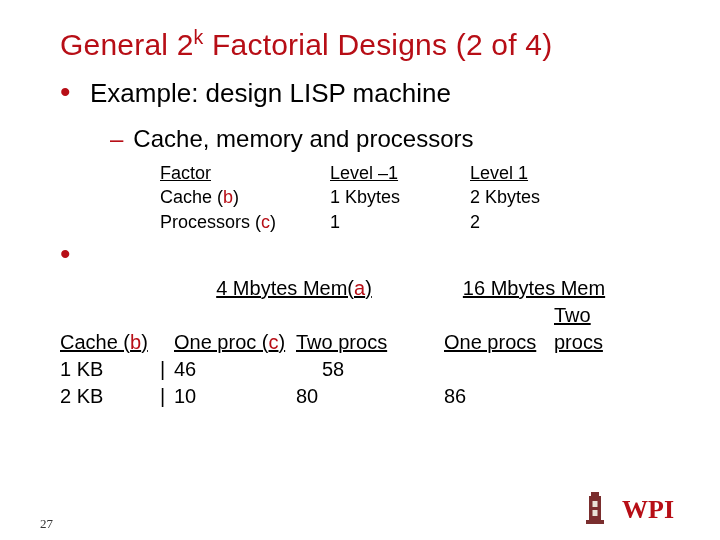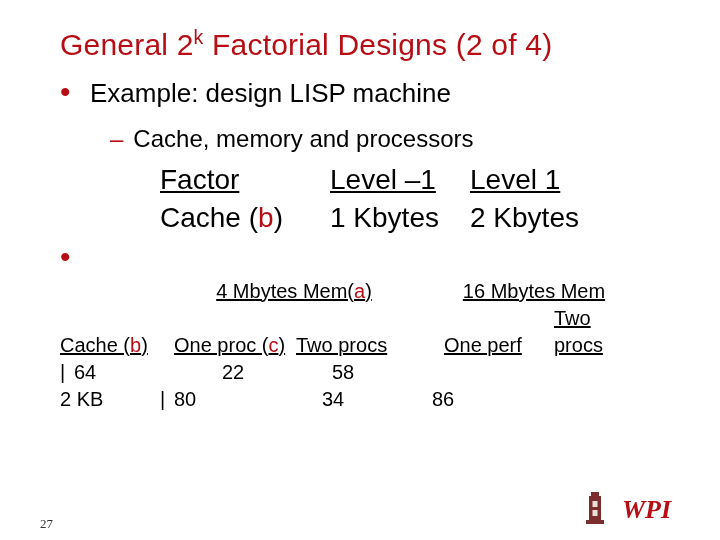--- a/index.html
+++ b/index.html
@@ -20,21 +20,21 @@
   }
   .title sup { font-size: 0.65em; vertical-align: super; }
   .bullet-row { display: flex; align-items: flex-start; font-size: 26px; margin-top: 6px; }
   .dot { color: #b70e16; font-size: 30px; line-height: 0.9; width: 30px; flex-shrink: 0; }
   .bullet-text { font-size: 26px; }
   .sub-row { margin-left: 50px; font-size: 24px; margin-top: 16px; }
   .dash { color: #b70e16; margin-right: 10px; }
   .tbl1 {
     margin-left: 100px;
     margin-top: 8px;
-    font-size: 28px;
+    font-size: 18px;
     line-height: 1.35;
   }
   .tbl1-row { display: flex; }
   .c1 { width: 170px; }
   .c2 { width: 140px; }
   .c3 { width: 140px; }
   .ul { text-decoration: underline; }
   .red { color: #b70e16; }
   .tbl2 {
     margin-left: 0px;
@@ -55,21 +55,20 @@
     left: 40px; bottom: 8px;
     font-size: 13px;
     font-family: Liberation Serif, serif;
     color: #333;
   }
   .logo {
     position: absolute;
     right: 36px; bottom: 14px;
     display: flex; align-items: center;
     gap: 12px;
-    font-style: italic;
   }
 </style>
 </head>
 <body>
 
 <div class="slide">
 
   <div class="title">
     <span>General 2</span><sup>k</sup><span> Factorial Designs (2 of 4)</span>
   </div>
@@ -87,56 +86,61 @@
     <div class="tbl1-row">
       <div class="c1 ul">Factor</div>
       <div class="c2 ul">Level –1</div>
       <div class="c3 ul">Level 1</div>
     </div>
     <div class="tbl1-row">
       <div class="c1"><span>Cache (</span><span class="red">b</span><span>)</span></div>
       <div class="c2">1 Kbytes</div>
       <div class="c3">2 Kbytes</div>
     </div>
+    <div class="tbl1-row">
+      <div class="c1"><span>Processors (</span><span class="red">c</span><span>)</span></div>
+      <div class="c2">1</div>
+      <div class="c3">2</div>
+    </div>
   </div>
 
   <div class="bullet-row" style="margin-top:6px;">
     <span class="dot">•</span>
   </div>
 
   <div class="tbl2">
     <div class="tbl2-row">
       <div class="d1"></div>
       <div class="dsep"></div>
       <div class="ul grphdr" style="width:240px;"><span>4 Mbytes Mem(</span><span class="red">a</span><span>)</span></div>
       <div style="width:30px;"></div>
       <div class="ul grphdr" style="width:180px;">16 Mbytes Mem</div>
     </div>
     <div class="tbl2-row">
       <div class="d1 ul"><span>Cache (</span><span class="red">b</span><span>)</span></div>
       <div class="dsep"></div>
       <div class="d2 ul"><span>One proc (</span><span class="red">c</span><span>)</span></div>
       <div class="d3 ul">Two procs</div>
       <div style="width:30px;"></div>
-      <div class="d4 ul">One perf</div>
+      <div class="d4 ul">One procs</div>
       <div class="d5 ul">Two procs</div>
     </div>
     <div class="tbl2-row">
+      <div class="d1">1 KB</div>
       <div class="dsep">|</div>
-      <div class="d3">64</div>
+      <div class="d3">46</div>
       <div style="width:30px;"></div>
-      <div class="d4">22</div>
       <div class="d5">58</div>
     </div>
     <div class="tbl2-row">
       <div class="d1">2 KB</div>
       <div class="dsep">|</div>
+      <div class="d2">10</div>
       <div class="d3">80</div>
       <div style="width:30px;"></div>
-      <div class="d4">34</div>
       <div class="d5">86</div>
     </div>
   </div>
 
   <div class="pagenum">27</div>
 
   <div class="logo">
     <svg width="30" height="34" viewBox="0 0 30 34">
       <rect x="9" y="4" width="12" height="26" fill="#7a2e2e"></rect>
       <rect x="6" y="28" width="18" height="4" fill="#7a2e2e"></rect>

